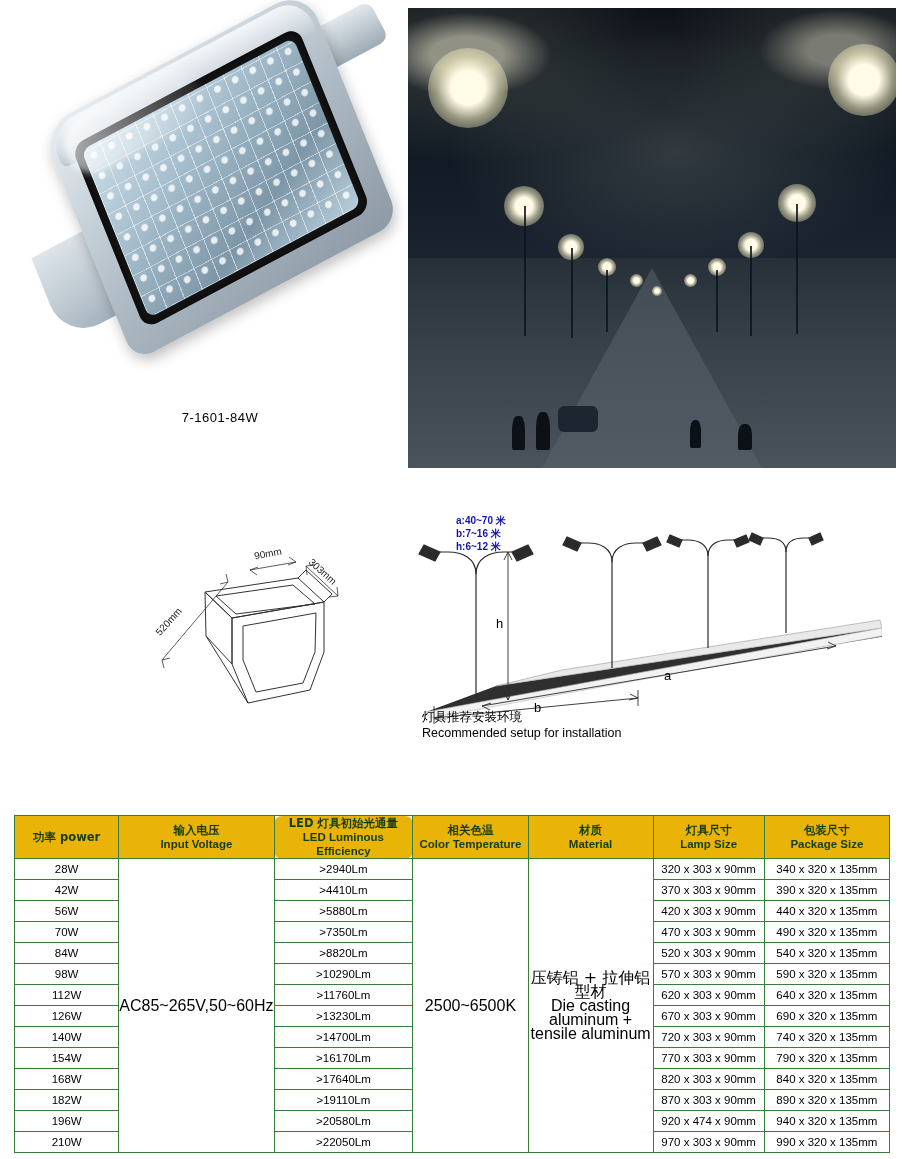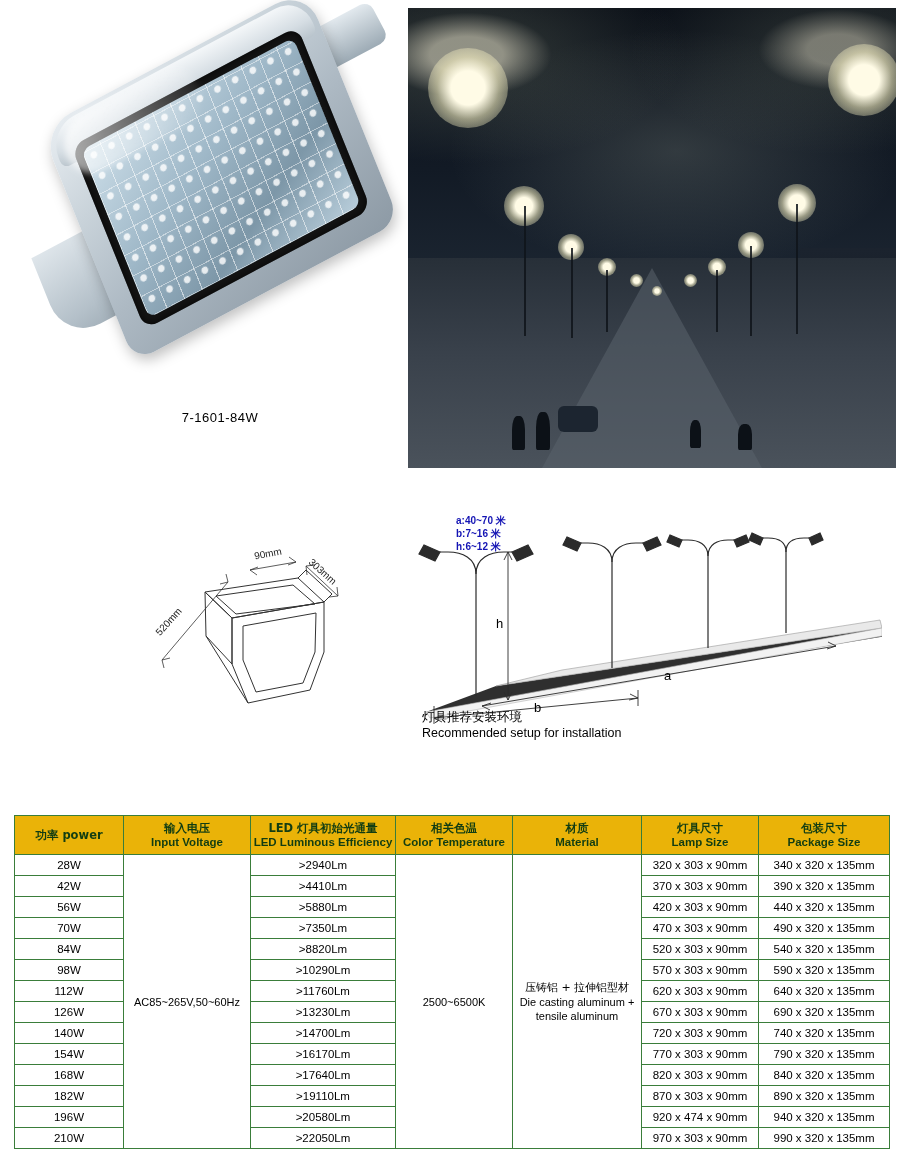--- a/index.html
+++ b/index.html
@@ -228,27 +228,27 @@
   .spec-table thead th {
     background: #eab308;
     font-weight: bold;
     height: 38px;
     line-height: 14px;
     font-size: 11.5px;
     color: #123d12;
   }
   .col-power     { width: 108px; }
   .col-voltage   { width: 126px; }
-  .col-lumen     { width: 144px; }
+  .col-lumen     { width: 144px; border-radius: 8px; }
   .col-cct       { width: 116px; }
   .col-material  { width: 128px; }
   .col-lampsize  { width: 116px; }
   .col-pkgsize   { width: 130px; }
   .cell-tall {
-    font-size: 11px;
+    font-size: 16px;
     line-height: 14px;
     margin-top: 12px;
   }
   .cn { font-family: "DejaVu Sans", "Liberation Sans", sans-serif; }
 </style>
 </head>
 <body>
 
 <div class="top-section">
 

